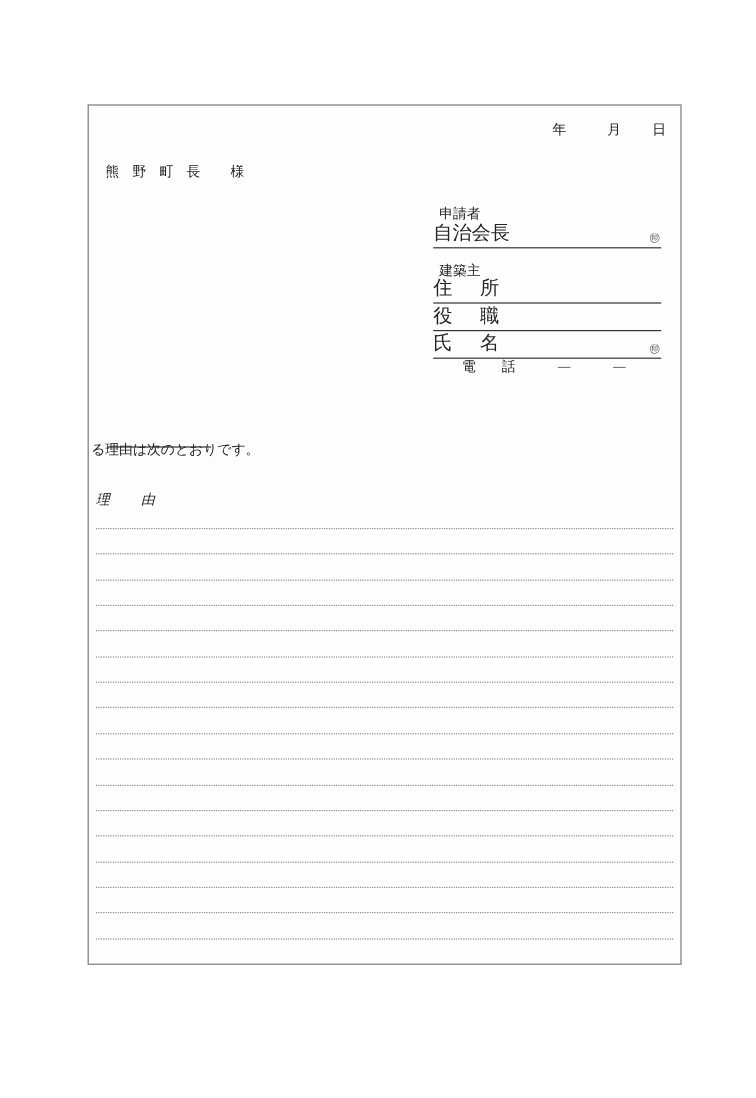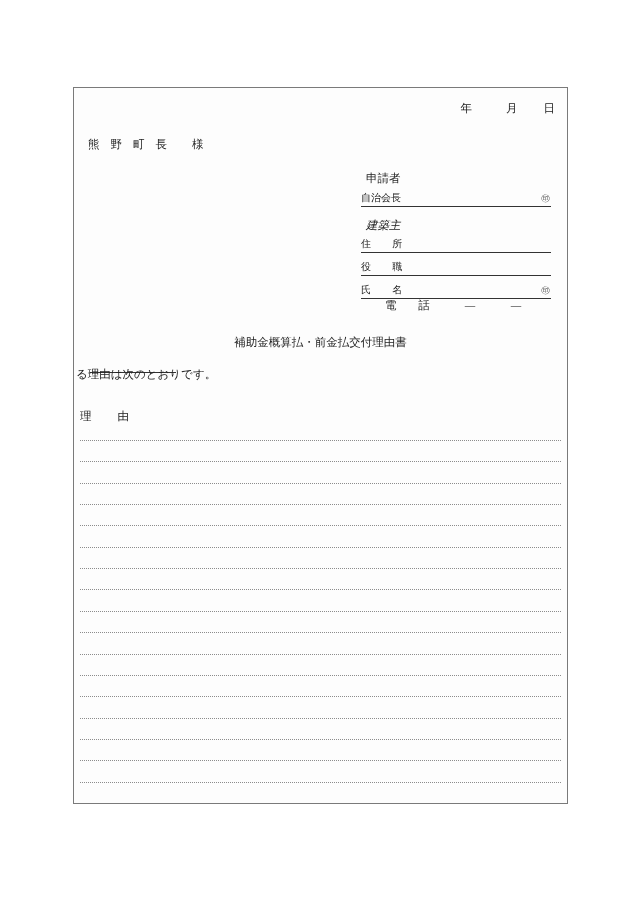--- a/index.html
+++ b/index.html
@@ -17,28 +17,28 @@
   .date span { display: inline-block; }
   .date .y { margin-right: 34px; }
   .date .m { margin-right: 26px; }
   .addressee { top: 49px; left: 14px; letter-spacing: 11px; font-family: Liberation Serif, serif; }
   .addressee .sama { margin-left: 14px; }
   .label-block { left: 272px; margin-left: 20px; }
   .uline {
     position: absolute; left: 287px; width: 190px; height: 16px;
     border-bottom: 1px solid #333;
   }
-  .uline .lab { position: absolute; left: 0; bottom: 1px; font-size: 10px; }
+  .uline .lab { position: absolute; left: 0; bottom: 1px; font-size: 16px; }
   .uline .seal { position: absolute; right: 1px; bottom: 1px; font-size: 9px; }
   .spaced { letter-spacing: 9px; }
   .title { top: 247px; left: 0; width: 100%; text-align: center; font-size: 11.5px; }
   .p1 { top: 273px; left: 16px; letter-spacing: 1.2px; }
   .blank { display: inline-block; width: 86px; border-bottom: 1px solid #333; height: 11px; vertical-align: baseline; margin-right: 1px; }
   .p2 { top: 279px; left: 2px; }
-  .reason { top: 321px; left: 6px; }
+  .reason { top: 321px; left: 6px; font-style: italic; }
   .reason .gap { display: inline-block; width: 26px; }
   .dots { position: absolute; left: 6px; width: 481px; border-top: 1px dotted #8c8c8c; height: 0; }
 </style>
 </head>
 <body>
 
 <div class="form">
 
   <div class="t date">
     <span class="y">年</span>
@@ -50,41 +50,40 @@
     <span>熊野町長</span><span class="sama">様</span>
   </div>
 
   <div class="t label-block" style="top:83px;">申請者</div>
 
   <div class="uline" style="top:102px;">
     <span class="lab">自治会長</span>
     <span class="seal">㊞</span>
   </div>
 
-  <div class="t label-block" style="top:130px;font-style:italic;">建築主</div>
+  <div class="t label-block" style="top:130px;">建築主</div>
 
   <div class="uline" style="top:148px;">
     <span class="lab spaced">住 所</span>
   </div>
 
   <div class="uline" style="top:171px;">
     <span class="lab spaced">役 職</span>
   </div>
 
   <div class="uline" style="top:194px;">
     <span class="lab spaced">氏 名</span>
     <span class="seal">㊞</span>
   </div>
 
   <div class="t" style="top:210px; left:287px;margin-left:24px;">
     <span class="spaced">電 話</span>
     <span style="margin-left:22px; color:#555;">—　　　—</span>
   </div>
 
-  <div class="t title">補助金概算払・前金払交付理由書</div>
 
   <div class="t p1">
     <span class="blank"></span>
   </div>
 
   <div class="t p2">る理由は次のとおりです。</div>
 
   <div class="t reason">
     <span>理</span><span class="gap"></span><span>由</span>
   </div>

